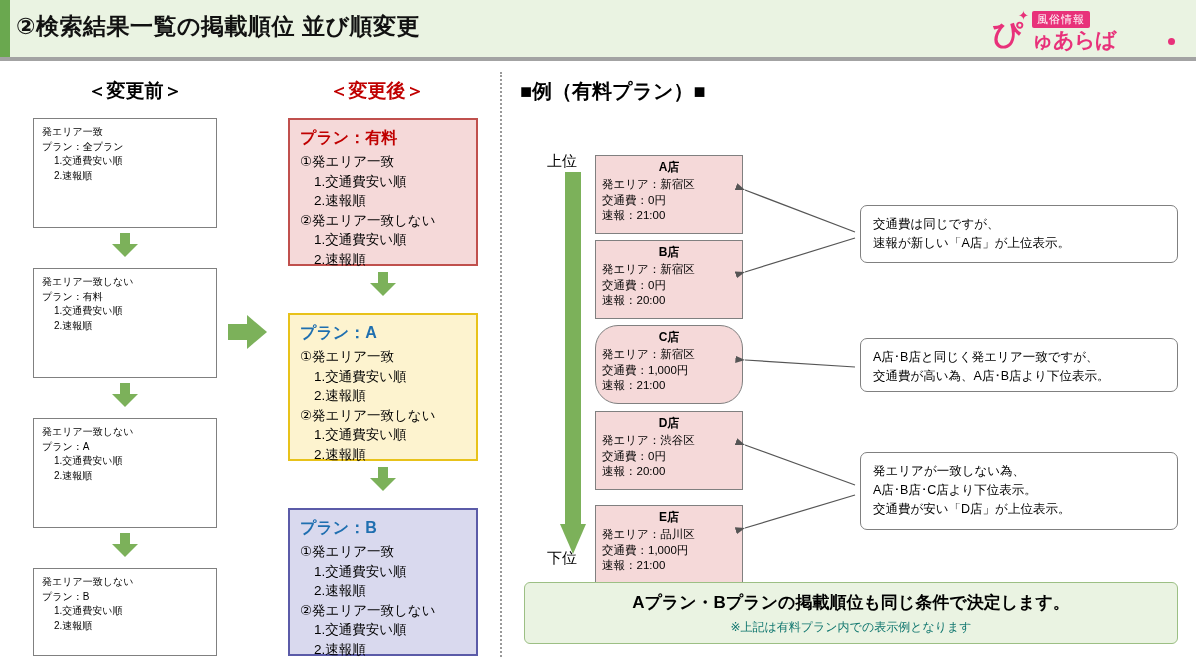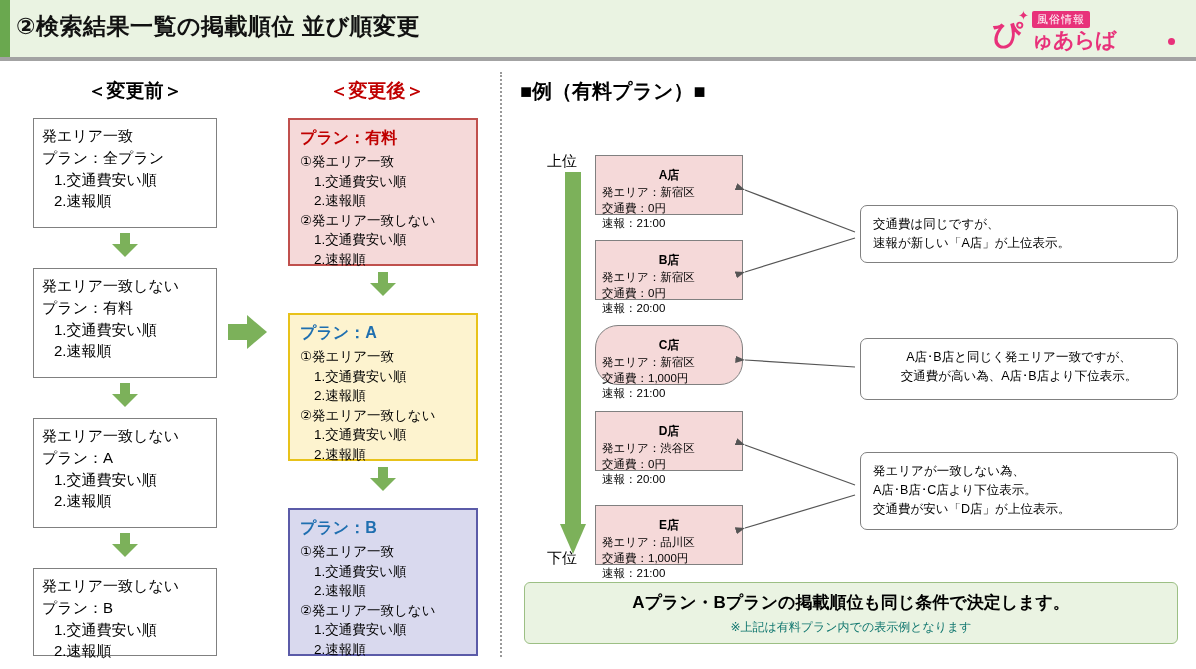--- a/index.html
+++ b/index.html
@@ -60,21 +60,21 @@
   
   .divider{
     position:absolute;left:500px;top:72px;width:0;height:585px;
     border-left:2px dotted #999;
   }
 
   
   .before-box{
     position:absolute;left:33px;width:184px;
     border:1px solid #808080;background:#fff;
-    font-size:15px;line-height:1.45;
+    font-size:10px;line-height:1.45;
     padding:6px 8px 8px 8px;
     box-sizing:border-box;
   }
   .before-box .l2{padding-left:12px;}
   #bbox0{top:118px;height:110px;}
   #bbox1{top:268px;height:110px;}
   #bbox2{top:418px;height:110px;}
   #bbox3{top:568px;height:88px;}
 
   .arr-down{
@@ -135,41 +135,41 @@
     position:absolute;left:5px;top:0;width:16px;height:355px;background:#7cb15a;
   }
   .vert-arrow .head{
     position:absolute;left:0;top:352px;width:0;height:0;
     border-left:13px solid transparent;border-right:13px solid transparent;
     border-top:30px solid #7cb15a;
   }
 
   
   .shop{
-    position:absolute;left:595px;width:148px;height:60px;
+    position:absolute;left:595px;width:148px;height:79px;
     background:#f5d9d9;border:1px solid #808080;
     font-size:11.5px;line-height:1.35;
-    box-sizing:border-box;padding:11px 6px;
+    box-sizing:border-box;padding:3px 6px;
   }
   .shop .name{font-weight:bold;text-align:center;font-size:12px;margin-bottom:2px;}
   #shop0{top:155px;}
   #shop1{top:240px;}
   #shop2{top:325px;border-radius:23px;}
   #shop3{top:411px;}
   #shop4{top:497px;margin-top:8px;}
 
   
   .note{
     position:absolute;left:860px;width:318px;
     border:1px solid #808080;background:#fff;border-radius:7px;
     font-size:12.5px;line-height:1.5;
     box-sizing:border-box;padding:9px 12px;
   }
   #note0{top:205px;height:58px;}
-  #note1{top:338px;height:62px;text-align:center;}
+  #note1{top:338px;height:54px;}
   #note2{top:452px;height:78px;}
 
   
   #connectors{position:absolute;left:0;top:0;width:1196px;height:669px;pointer-events:none;}
 
   
   .banner{
     position:absolute;left:524px;top:582px;width:654px;height:62px;
     background:#eaf3e2;border:1px solid #9cbf84;border-radius:6px;
     box-sizing:border-box;text-align:center;padding-top:8px;

